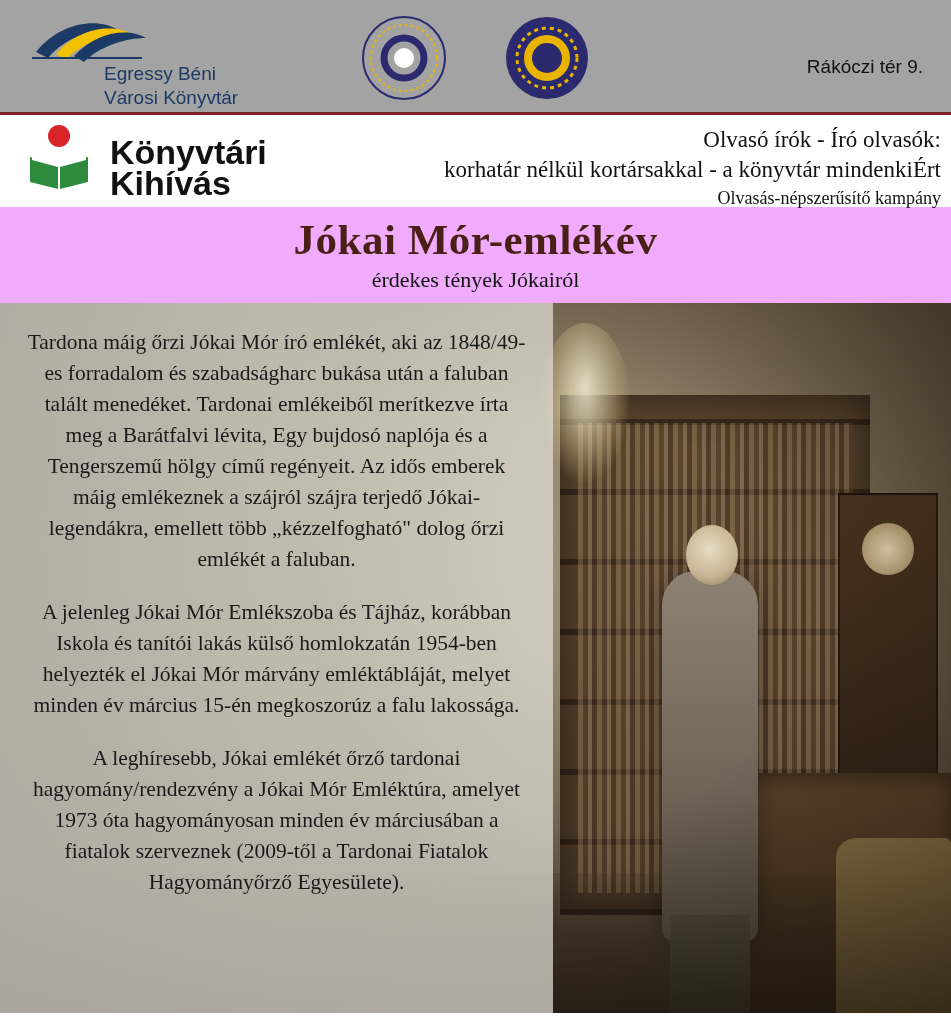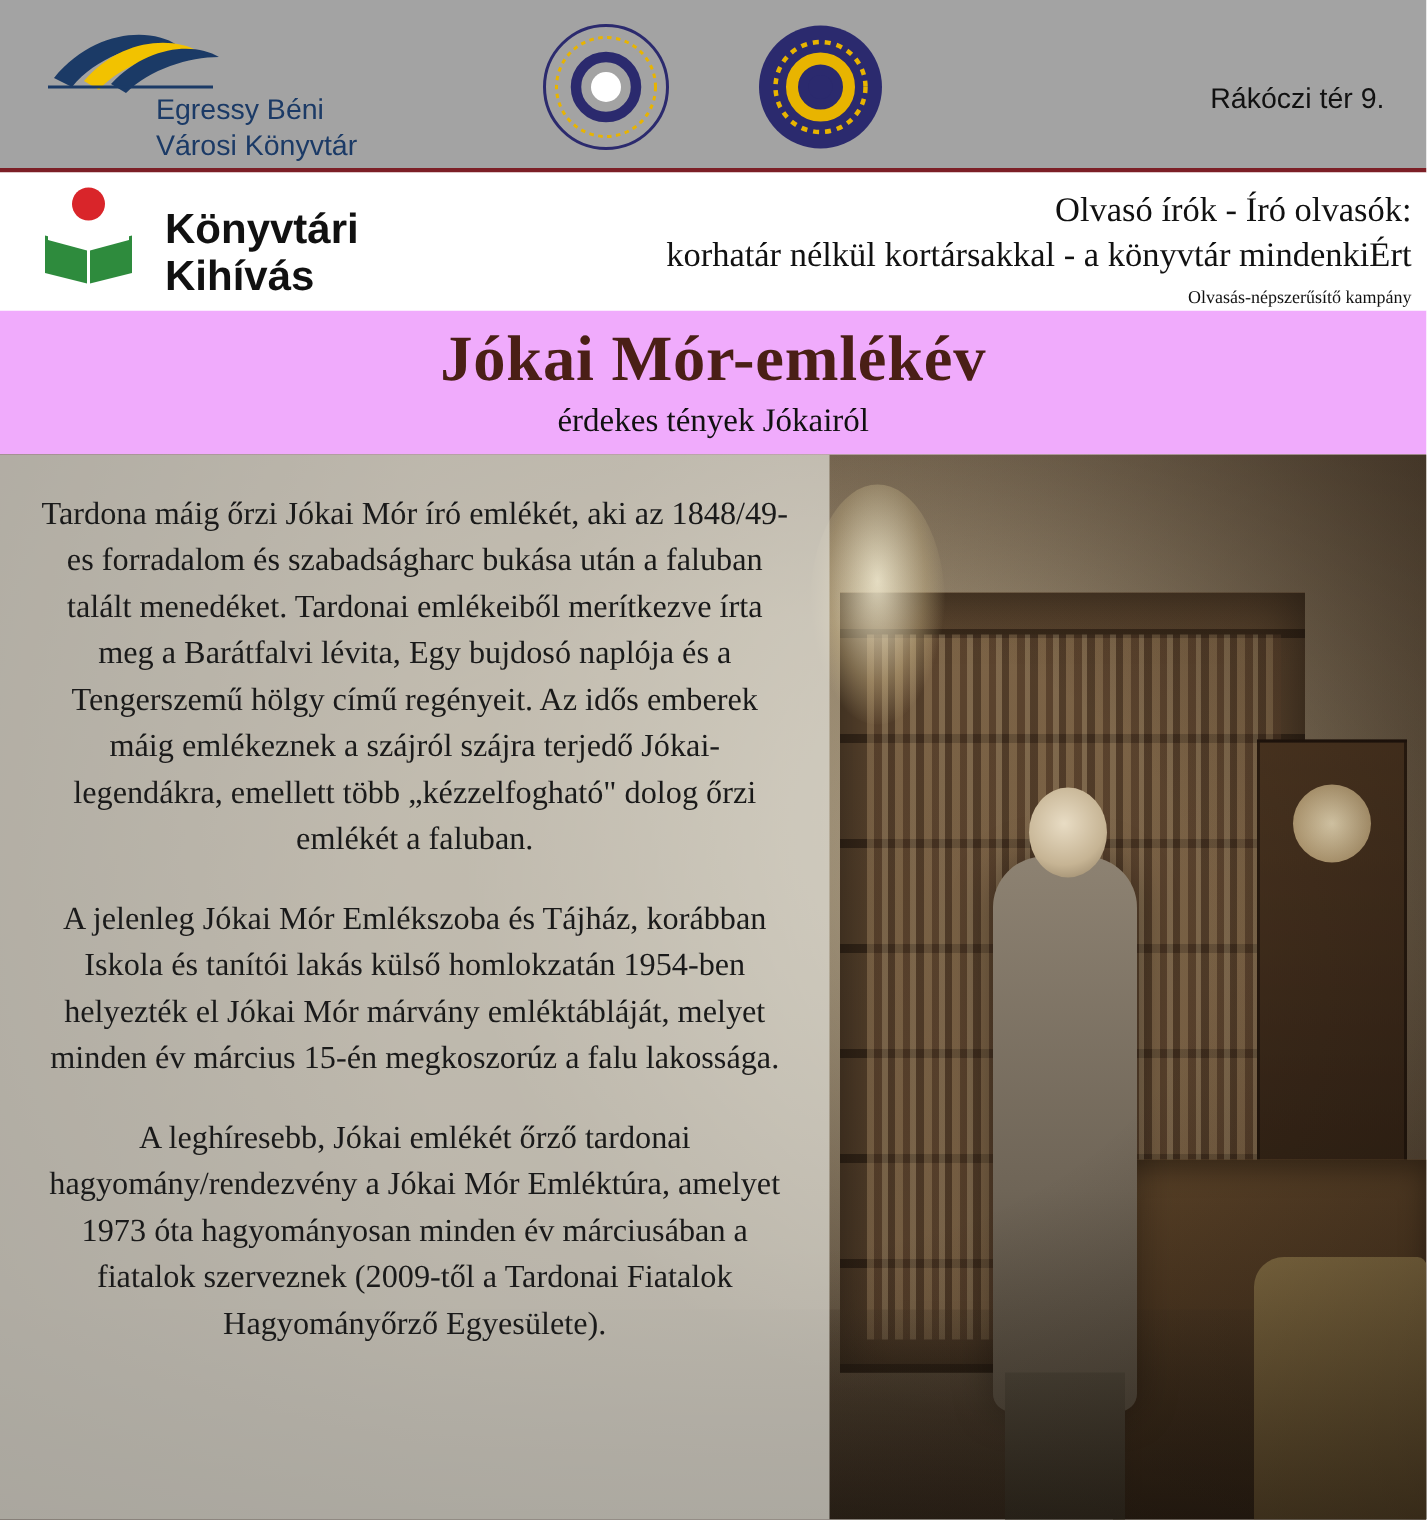--- a/index.html
+++ b/index.html
@@ -75,39 +75,39 @@
     left: 24px;
     top: 8px;
     width: 240px;
     height: 76px;
   }
   .kihivas-text {
     position: absolute;
     left: 86px;
     top: 14px;
     font-family: "Liberation Sans", sans-serif;
-    font-size: 28px;
+    font-size: 34px;
     font-weight: bold;
     line-height: 31px;
     color: #111111;
   }
   .campaign {
     position: absolute;
     left: 280px;
     right: 10px;
     top: 10px;
     text-align: right;
   }
   .campaign .line {
     font-size: 23px;
     line-height: 30px;
     color: #111111;
   }
   .campaign .sub {
-    font-size: 12px;
+    font-size: 18px;
     line-height: 22px;
     color: #111111;
     margin-top: 2px;
   }
 
   
   .title-block {
     text-align: center;
     padding-top: 8px;
     padding-bottom: 8px;

